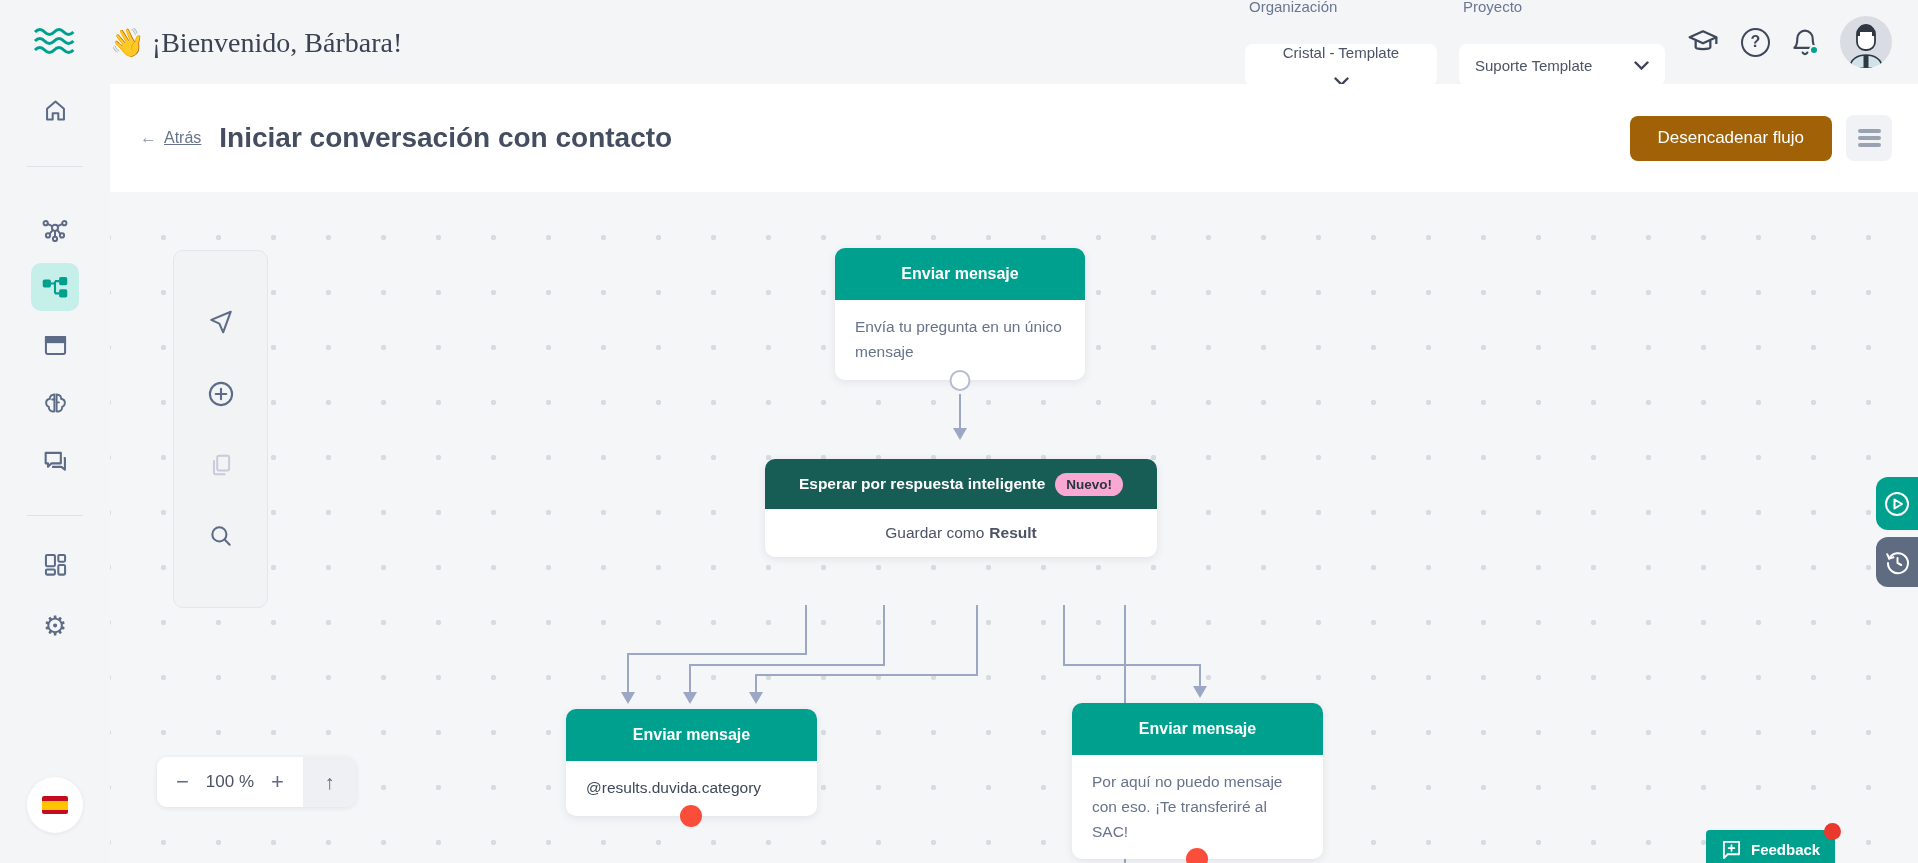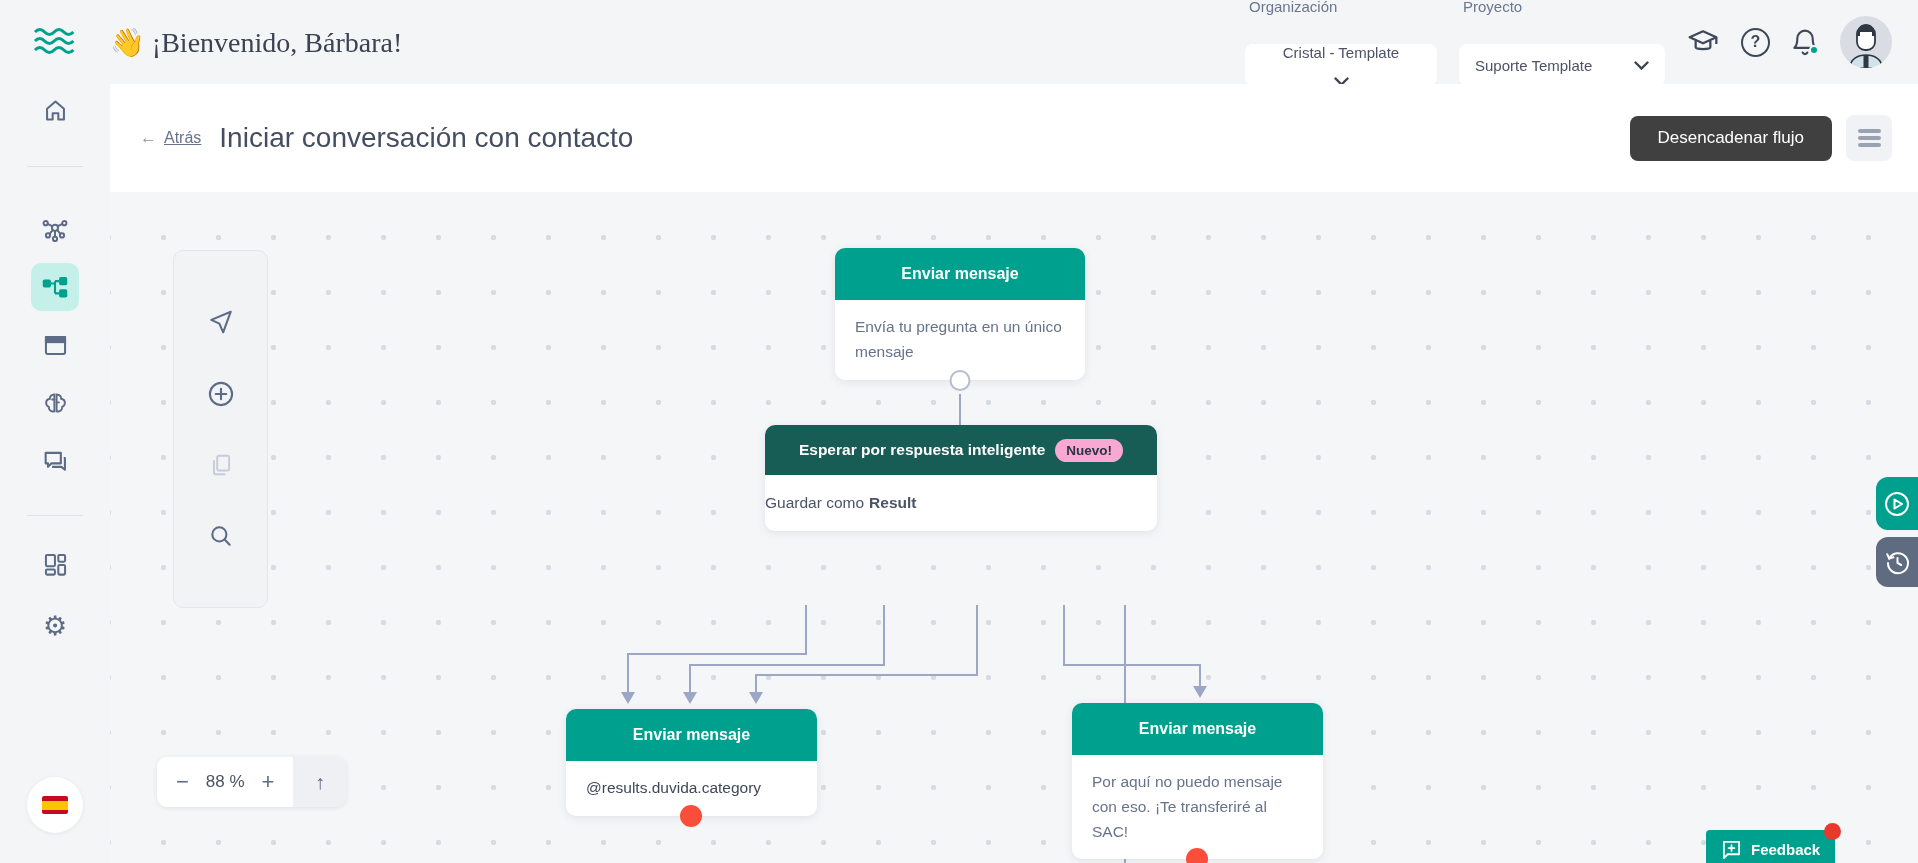--- a/index.html
+++ b/index.html
@@ -46,23 +46,23 @@
               box-shadow:0 1px 4px rgba(40,50,70,.08); }
   .flag-es { width:26px; height:18px; border-radius:2px;
              background:linear-gradient(to bottom, #c60b1e 0 25%, #ffc400 25% 75%, #c60b1e 75% 100%); }
 
   
   .subheader { position:absolute; left:110px; top:84px; width:1808px; height:108px; background:#fff;
                display:flex; align-items:center; padding:0 26px 0 30px; }
   .back-link { display:flex; align-items:center; gap:7px; cursor:pointer; background:none; border:none; }
   .back-arrow { font-size:17px; color:#8a93a8; }
   .back-text { font-size:16px; color:#67738b; text-decoration:underline; }
-  .flow-title { margin-left:18px; font-size:28px; font-weight:400; color:#454e60; }
+  .flow-title { margin-left:18px; font-size:28px; font-weight:700; color:#454e60; }
   .subheader-right { margin-left:auto; display:flex; align-items:center; gap:14px; }
-  .trigger-btn { background:#404040; color:#fff; border:none; border-radius:8px; height:45px;
+  .trigger-btn { background:#a16207; color:#fff; border:none; border-radius:8px; height:45px;
                  padding:0 28px; font-size:17px; font-family:inherit; cursor:pointer; }
   .menu-btn { width:46px; height:46px; border-radius:8px; background:#f1f2f5; border:none; cursor:pointer;
               display:flex; flex-direction:column; align-items:center; justify-content:center; gap:3px; }
   .menu-bar { width:23px; height:4px; border-radius:2px; background:#9aa2b1; }
 
   
   .canvas { position:absolute; left:110px; top:192px; width:1808px; height:671px;
             background:#f5f6f8;
             background-image:radial-gradient(circle, #d7dbe2 2.5px, transparent 3px);
             background-size:55px 55px; background-position:26px 18px; overflow:hidden; }
@@ -80,21 +80,21 @@
   .node { position:absolute; background:#fff; border-radius:10px;
           box-shadow:0 2px 8px rgba(45,55,75,.10); cursor:grab; }
   .node-head { height:52px; background:#00a08e; border-radius:10px 10px 0 0; color:#fff;
                font-weight:bold; font-size:16px; display:flex; align-items:center;
                justify-content:center; gap:10px;text-align:right; }
   .node-head.dark { background:#175d55; height:50px; font-size:15.5px; }
   .badge { background:#f9a8d4; color:#2b3344; font-size:13.5px; font-weight:bold;
            border-radius:12px; padding:4px 11px; }
   .node-body { padding:15px 20px; font-size:15.5px; color:#67738b; line-height:1.6; }
   .node-body.dark-text { color:#3f4859; }
-  .node-save { height:56px; display:flex; align-items:center; 
+  .node-save { height:48px; display:flex; align-items:center; justify-content:center;
                gap:5px; font-size:15.5px; color:#4c5366;border-radius:22px; }
   .node-footer { position:relative; height:53px; background:#f0f2f6; border-radius:0 0 10px 10px; }
   .cat-label { position:absolute; top:15px; transform:translateX(-50%); font-size:15.5px; color:#4c5366; }
   .port { position:absolute; bottom:-11px; width:21px; height:21px; border-radius:50%;
           background:#fff; border:2px solid #b6bdd0; transform:translateX(-50%); cursor:crosshair; }
   .port.red { background:#fb4e3a; border:none; width:22px; height:22px; }
 
   
   .zoom-panel { position:absolute; left:47px; top:565px; height:50px; display:flex;
                 border-radius:10px; overflow:hidden; box-shadow:0 1px 5px rgba(40,50,70,.10); }
@@ -302,21 +302,21 @@
       </svg>
     </button>
   </div>
 
   <div class="node" style="left:725px; top:56px; width:250px;">
     <div class="node-head">Enviar mensaje</div>
     <div class="node-body">Envía tu pregunta en un único mensaje</div>
     <span class="port" style="left:125px"></span>
   </div>
 
-  <div class="node" style="left:655px; top:233px; width:392px;">
+  <div class="node" style="left:655px; top:267px; width:392px;">
     <div class="node-head dark">
       <span>Esperar por respuesta inteligente</span>
       <span class="badge">Nuevo!</span>
     </div>
     <div class="node-save">
       <span>Guardar como</span>
       <strong>Result</strong>
     </div>
   </div>
 
@@ -328,21 +328,21 @@
 
   <div class="node" style="left:962px; top:511px; width:251px;">
     <div class="node-head">Enviar mensaje</div>
     <div class="node-body">Por aquí no puedo mensaje con eso. ¡Te transferiré al SAC!</div>
     <span class="port red" style="left:125px"></span>
   </div>
 
   <div class="zoom-panel">
     <div class="zoom-main">
       <button class="zoom-btn">−</button>
-      <span class="zoom-value">88 %</span>
+      <span class="zoom-value">100 %</span>
       <button class="zoom-btn">+</button>
     </div>
     <button class="zoom-up">↑</button>
   </div>
 
   <button class="side-tab run">
     <svg width="28" height="28" viewBox="0 0 28 28" fill="none" stroke="#fff" stroke-width="2" stroke-linejoin="round">
       <circle cx="14" cy="14" r="11"></circle>
         <polygon points="11.5,9.5 19,14 11.5,18.5"></polygon>
     </svg>

